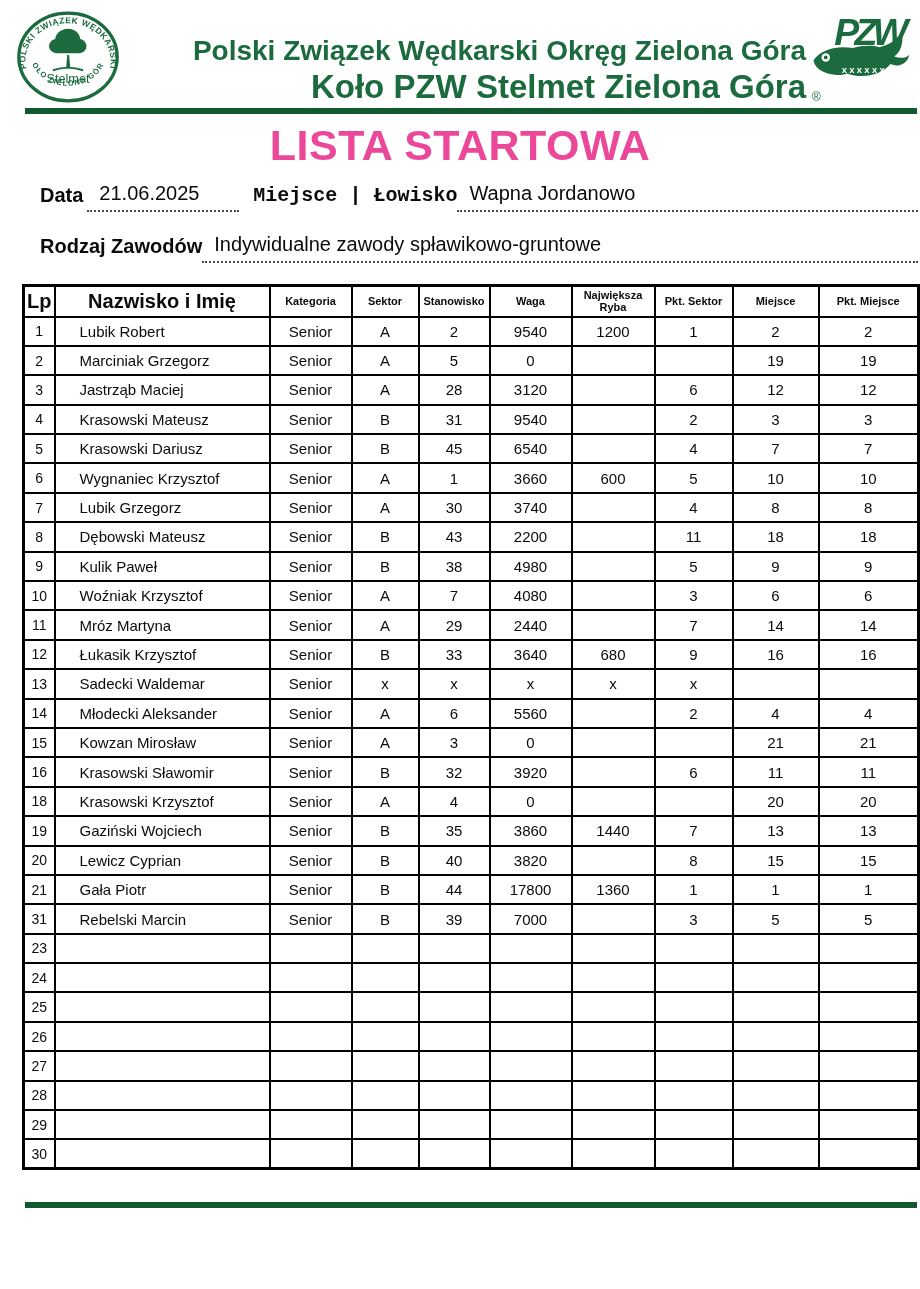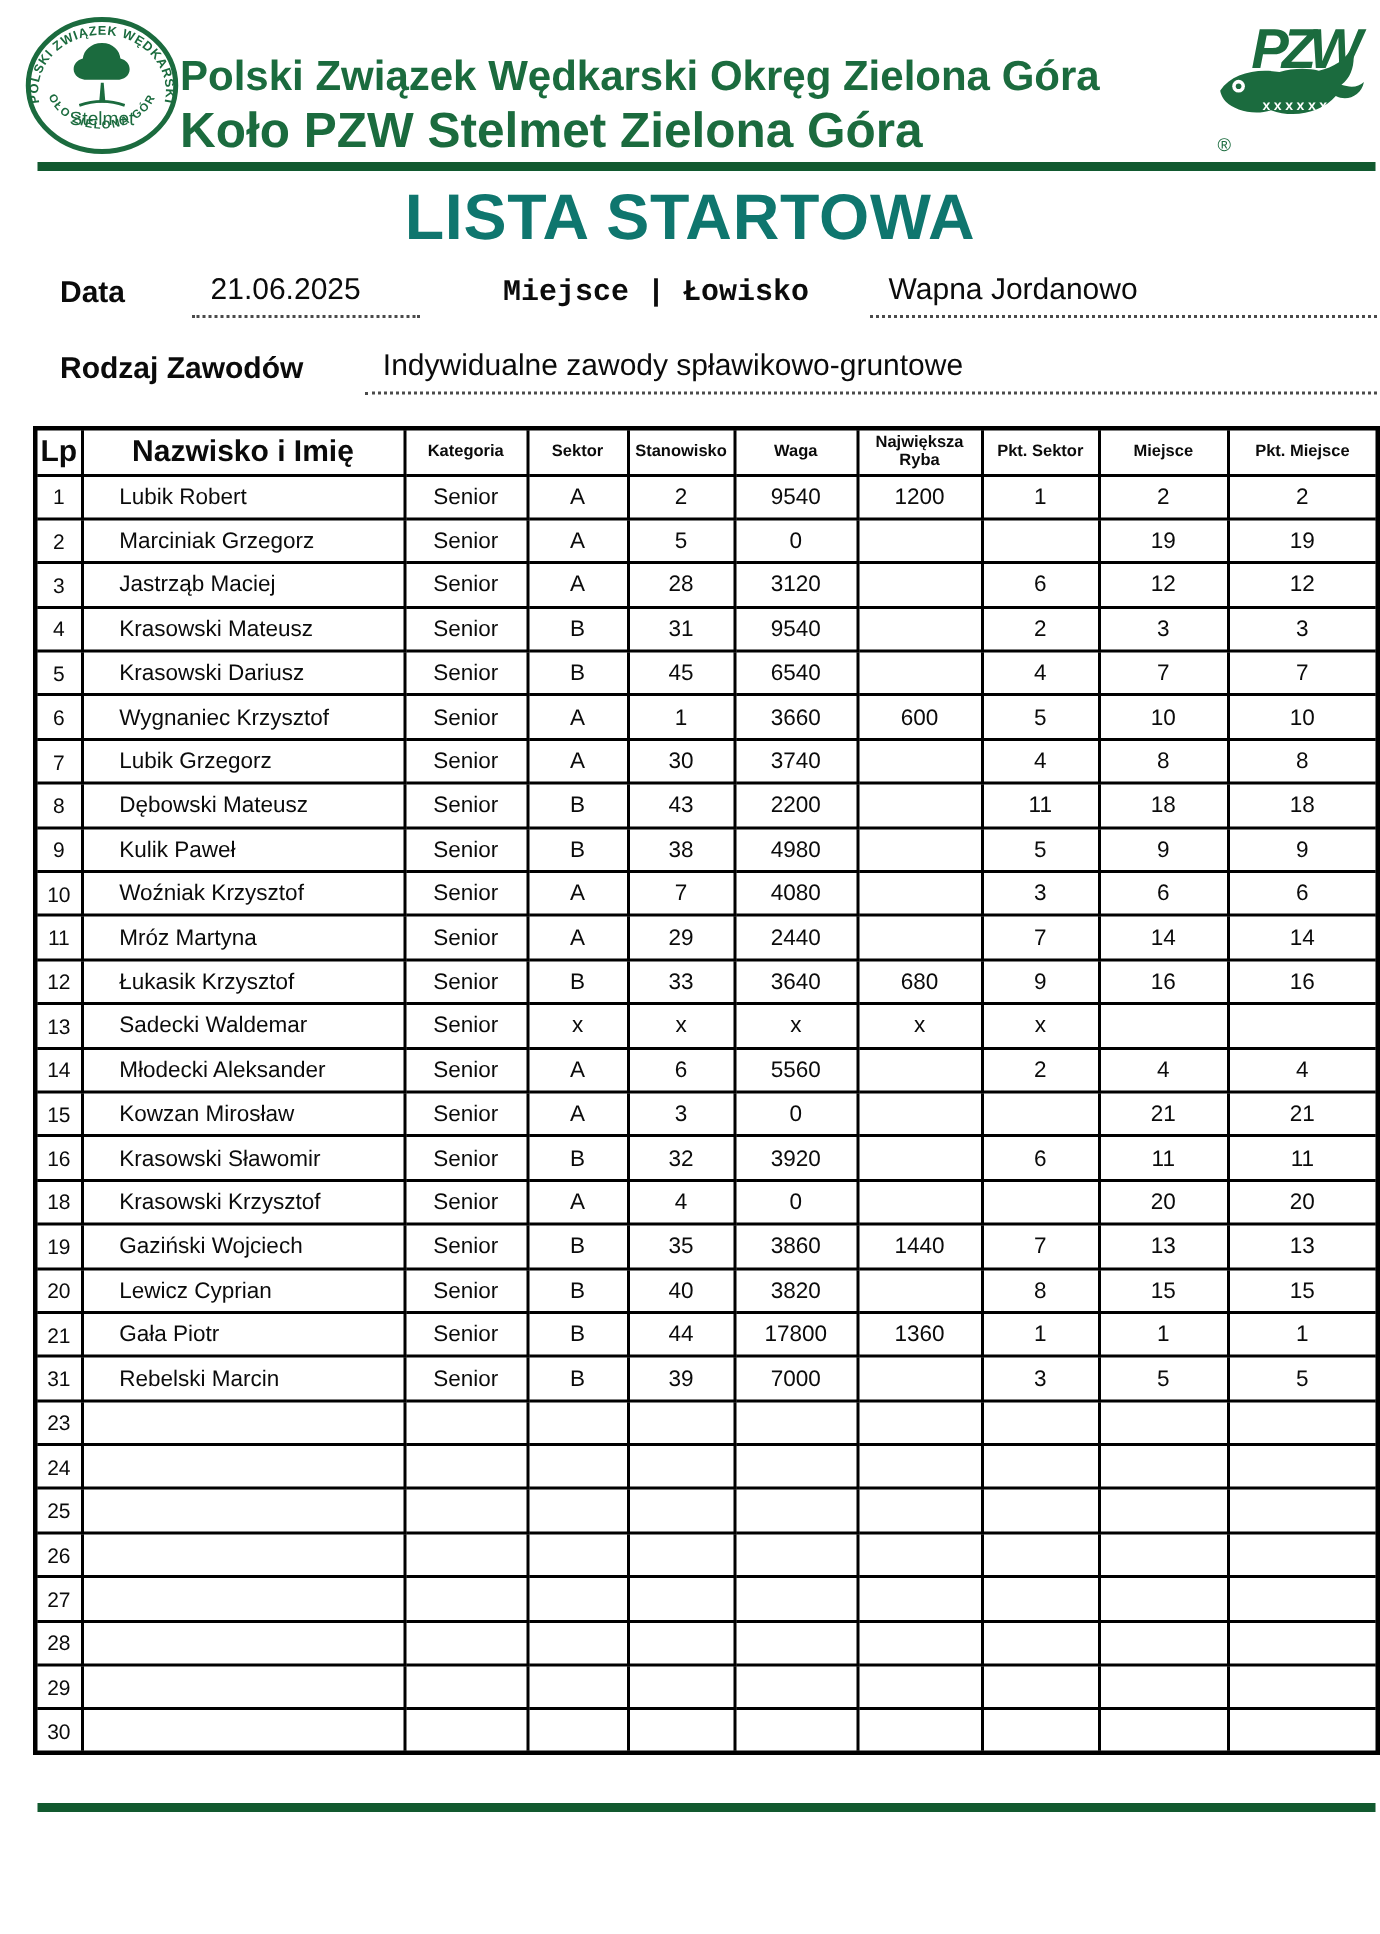--- a/index.html
+++ b/index.html
@@ -4,29 +4,29 @@
 <style>
   :root { --brand-green:#1B6B3E; --rule-green:#11592F; }
   * { box-sizing:border-box; }
   html,body { margin:0; padding:0; background:#fff; }
   .page {
     width:920px; height:1289px; background:#fff; position:relative; overflow:hidden;
     font-family:"Liberation Sans","DejaVu Sans",sans-serif; color:#0b0b0b;
   }
   
   .masthead { display:flex; align-items:center; height:108px; padding:6px 6px 0 16px; }
-  .masthead-titles { flex:1; text-align:left; color:var(--brand-green);margin-top:27px; }
+  .masthead-titles { flex:1; text-align:right; color:var(--brand-green);margin-top:27px; }
   .masthead-line1 { font-size:28px; font-weight:700; line-height:1.15; }
   .masthead-line2 { font-size:33px; font-weight:700; line-height:1.2; }
   .brand-svg { color:var(--brand-green); flex:0 0 auto; }
   .rule { height:6px; background:var(--rule-green); margin:0 3px 0 25px; }
   
-  .doc-title { font-size:43px; font-weight:700; text-align:center; margin:7px 0 12px 0; letter-spacing:0.5px; color:#0f766e; }
+  .doc-title { font-size:43px; font-weight:700; text-align:center; margin:7px 0 12px 0; letter-spacing:0.5px; color:#ec4899; }
   .meta { margin:0 2px 0 40px; }
-  .meta-row { display:flex; align-items:flex-end; font-size:20px; margin-bottom:21px;gap:41px; }
+  .meta-row { display:flex; align-items:flex-end; font-size:20px; margin-bottom:21px; }
   .meta-label { font-weight:700; white-space:nowrap; padding-bottom:5px; }
   .meta-label.second { margin-left:14px;font-family:Liberation Mono, monospace; }
   .meta-value { border-bottom:2px dotted #4a4a4a; padding:0 6px 5px 12px; white-space:nowrap; }
   .meta-value.fixed { width:152px; margin-left:4px; }
   .meta-value.grow { flex:1; }
   
   table.startlist { border-collapse:collapse; table-layout:fixed; width:895px; margin:5px 0 0 22px; border:3px solid #000; }
   .startlist th, .startlist td { border:2px solid #000; overflow:hidden; }
   .startlist thead th { font-size:11px; font-weight:700; height:31px; padding:1px 2px; text-align:center; line-height:1.15; }
   .startlist thead th.big { font-size:20px; }

